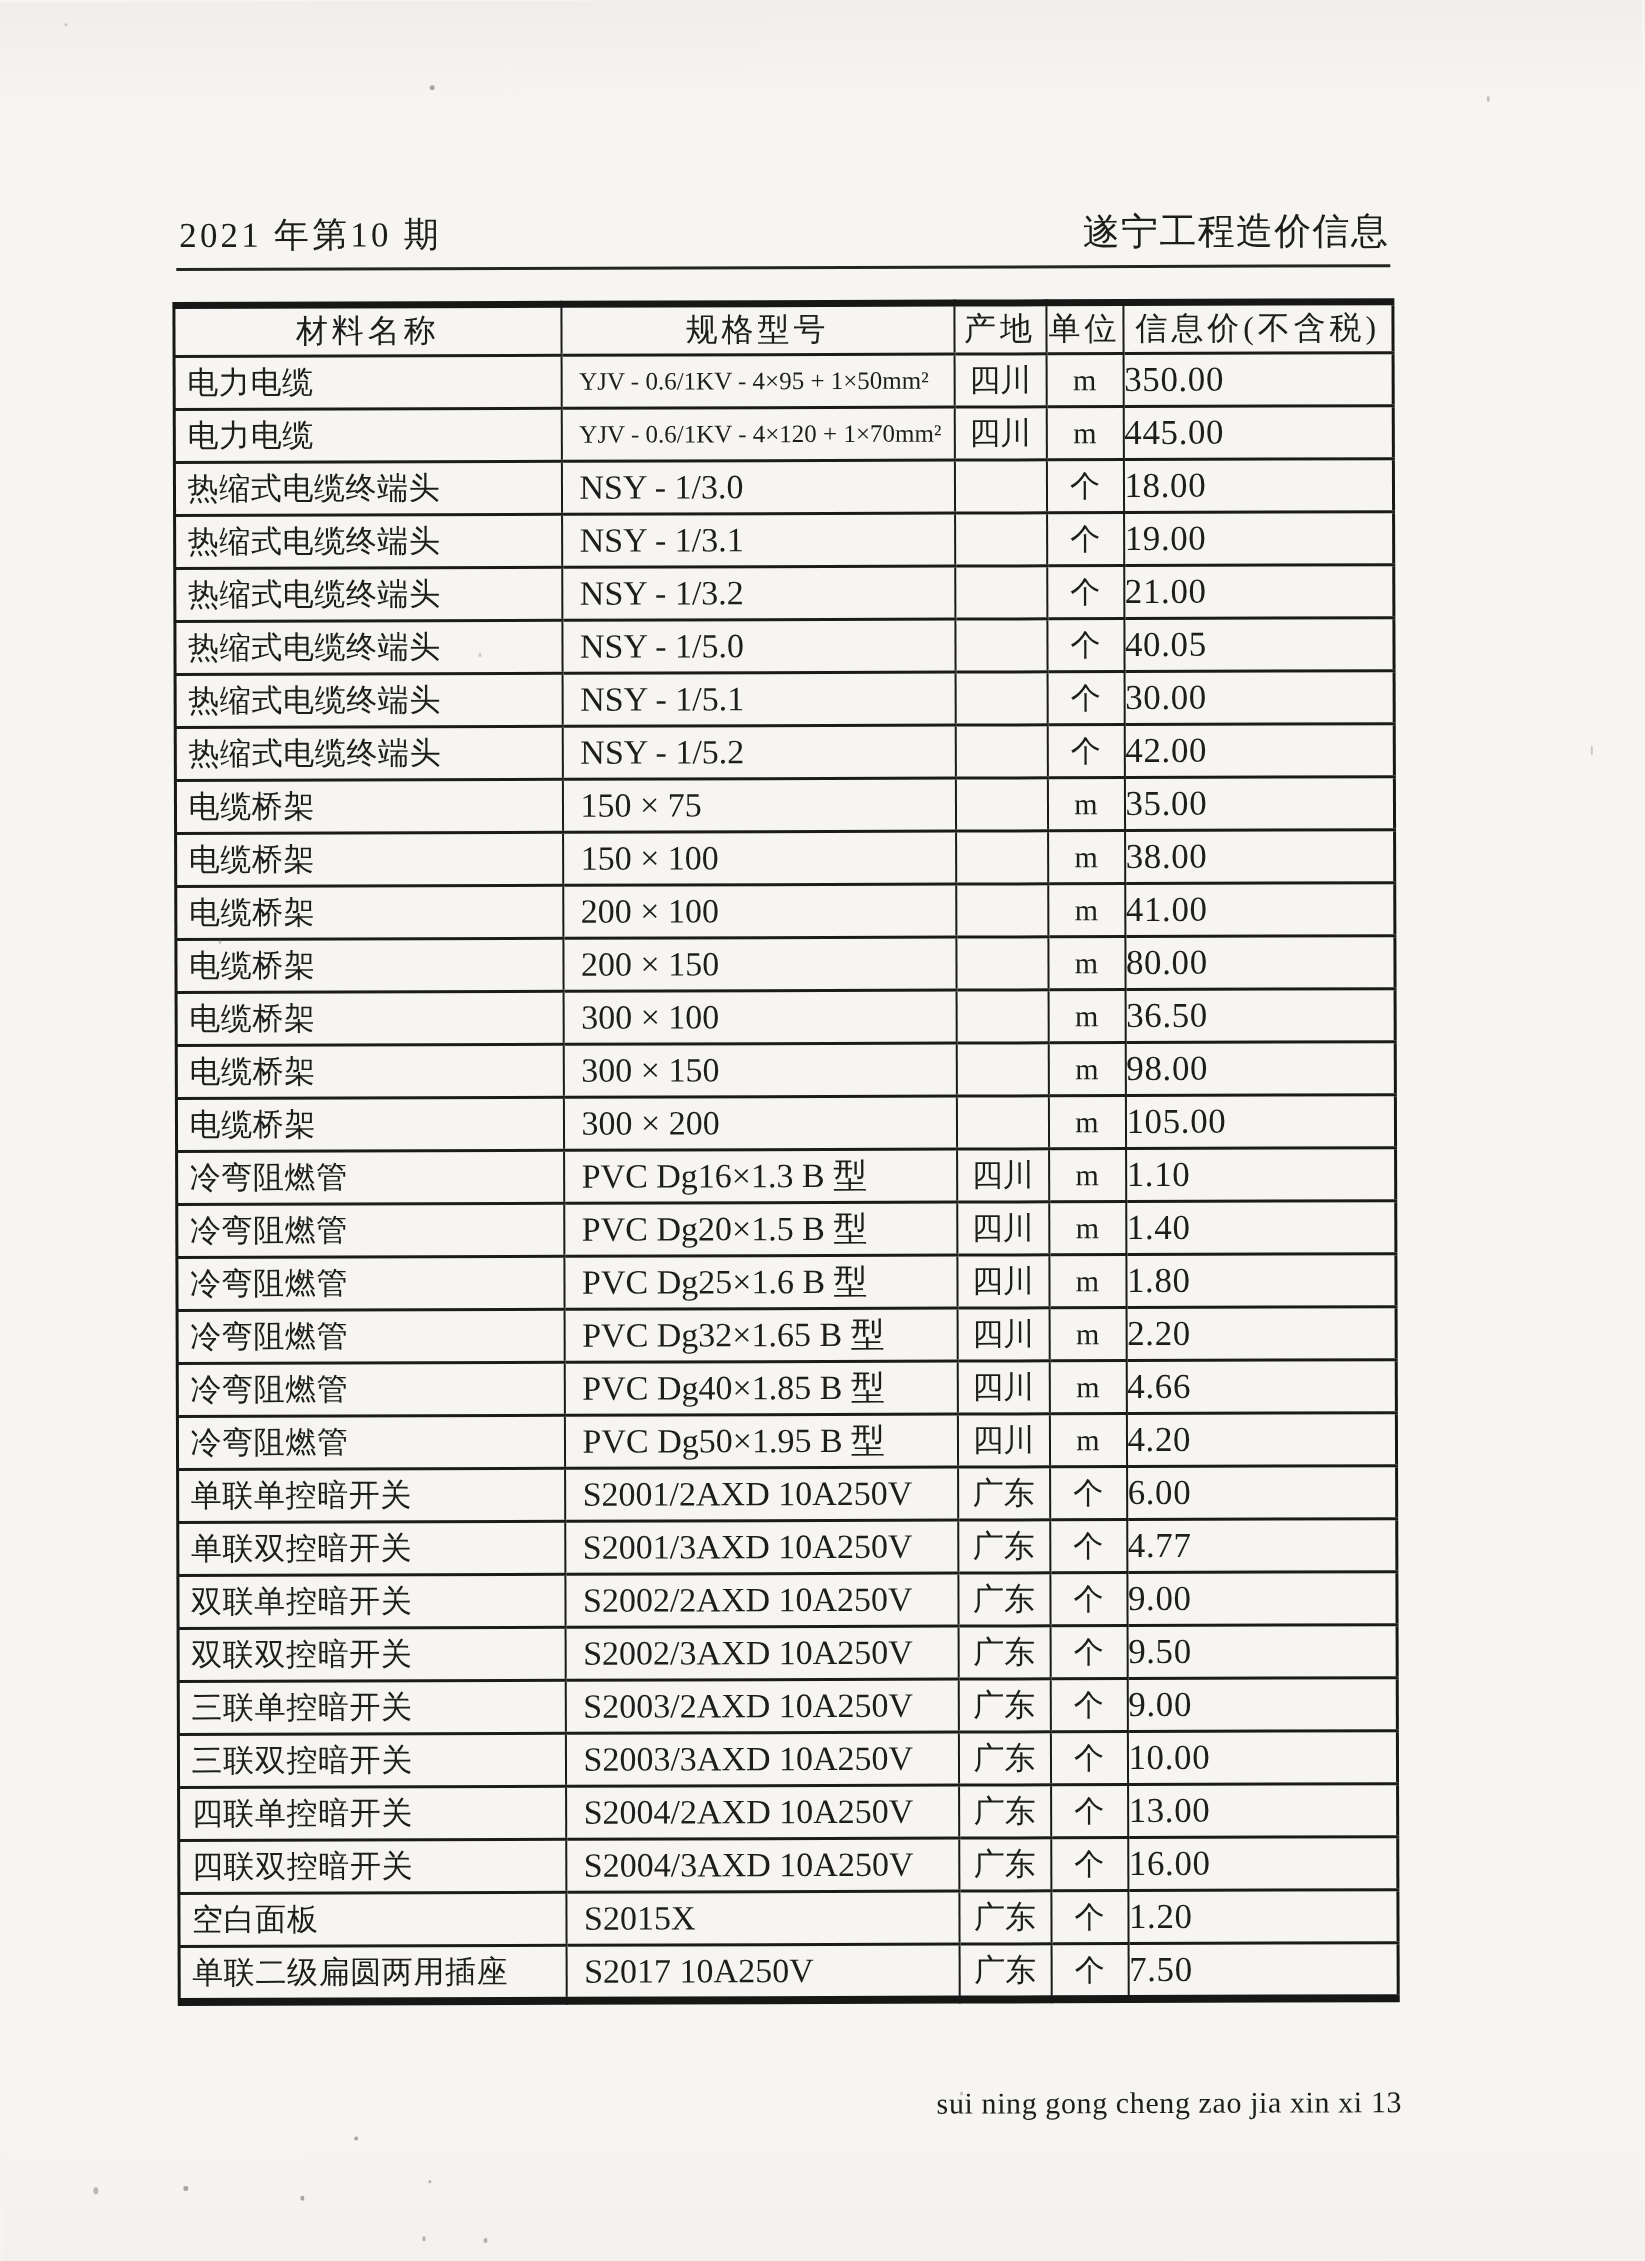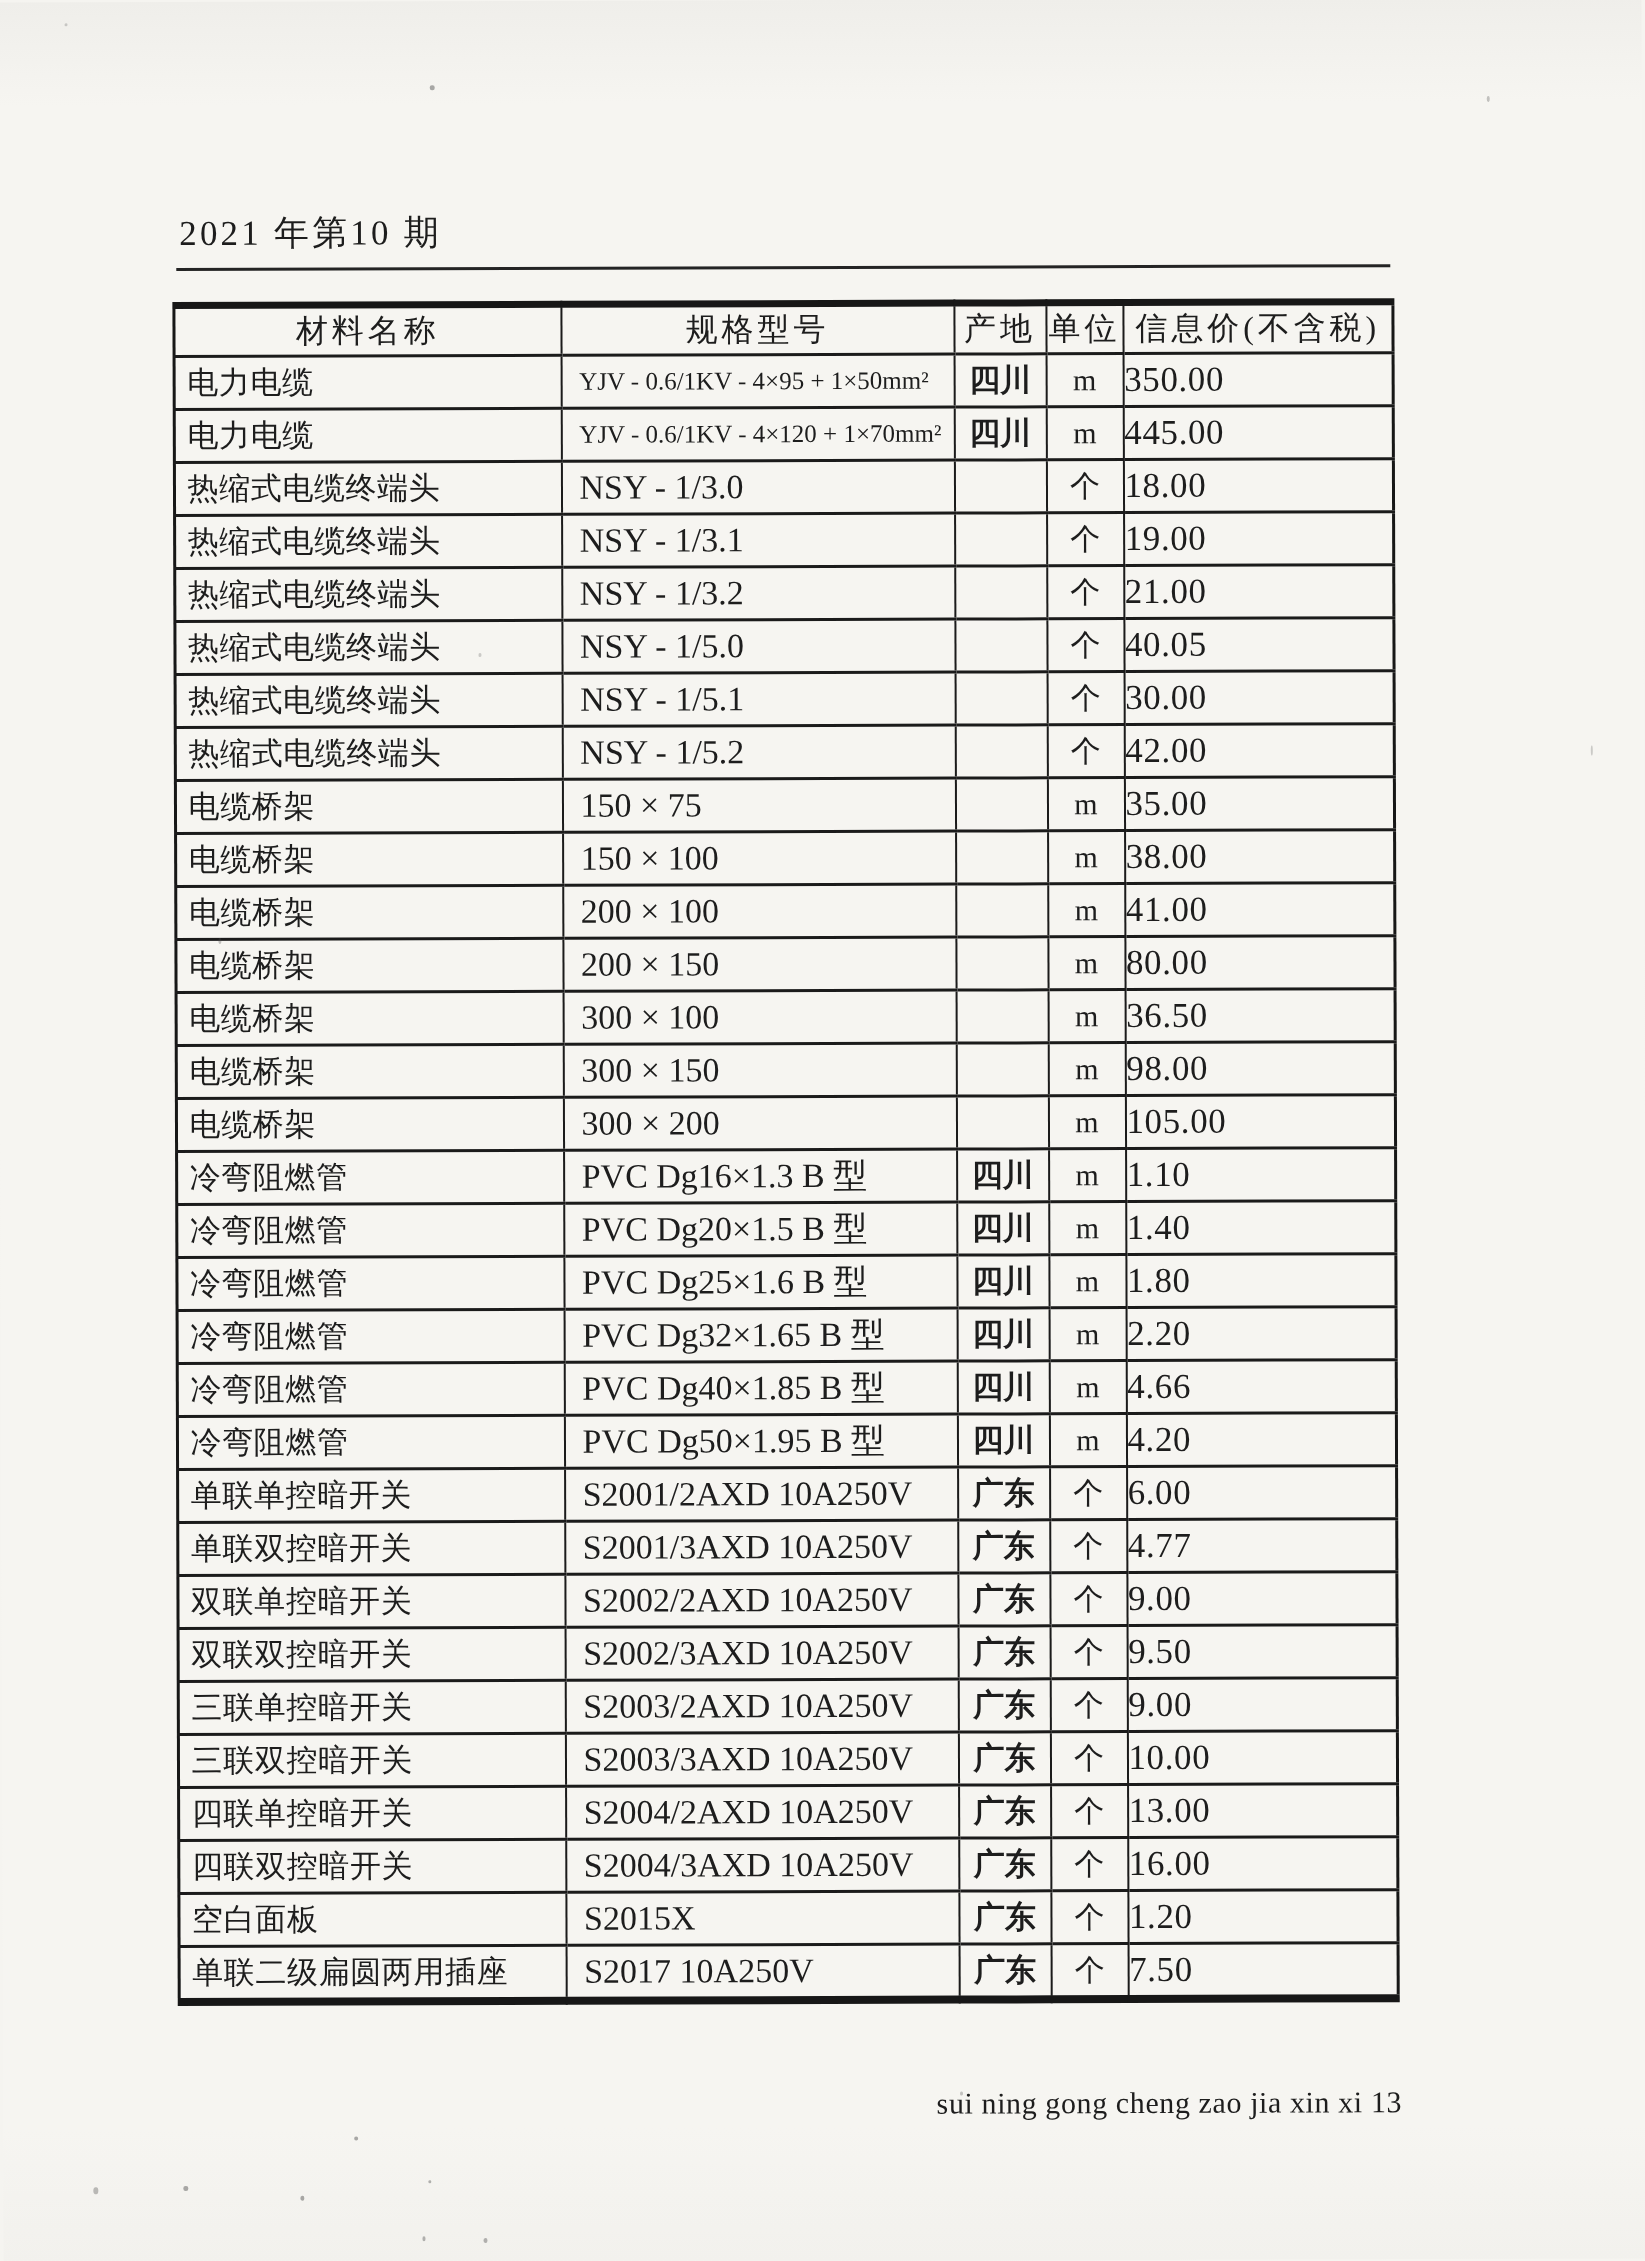--- a/index.html
+++ b/index.html
@@ -50,38 +50,39 @@
   .price-table thead th {
     height: 46px;
     font-size: 32px; font-weight: normal; letter-spacing: 3.9px;
     text-align: center;
     border-bottom-width: 3.9px;
   }
   .price-table tbody td { height: 50px; }
   td.c-name  { font-size: 31px; text-align: left; padding-left: 11.6px; letter-spacing: 0.6px; }
   td.c-spec  { font-size: 34px; text-align: left; padding-left: 17px; }
   td.c-spec.small { font-size: 25px; letter-spacing: 0; }
-  td.c-origin{ font-size: 31px; text-align: center; font-weight: bold; }
+  td.c-origin{ font-size: 31px; text-align: center; }
   td.c-unit  { font-size: 30px; text-align: center; }
   td.c-price { font-size: 35px; text-align: left; letter-spacing: 0.6px; }
   
   .page-footer {
     position: absolute; top: 2087px; right: 246px;
     font-size: 30px; letter-spacing: 0.6px; white-space: nowrap;
   }
   
   .speck { position: absolute; background: #4a4a4a; border-radius: 50%; opacity: 0.45; }
 </style>
 </head>
 <body>
 
 <div class="sheet">
 
   <div class="page-header">
     <span class="issue-label">2021 年第10 期</span>
+    <span class="journal-title">遂宁工程造价信息</span>
   </div>
   <div class="header-rule"></div>
 
   <div class="table-wrap">
     <table class="price-table">
       <colgroup>
         <col style="width:387px">
         <col style="width:393px">
         <col style="width:92px">
         <col style="width:77px">

